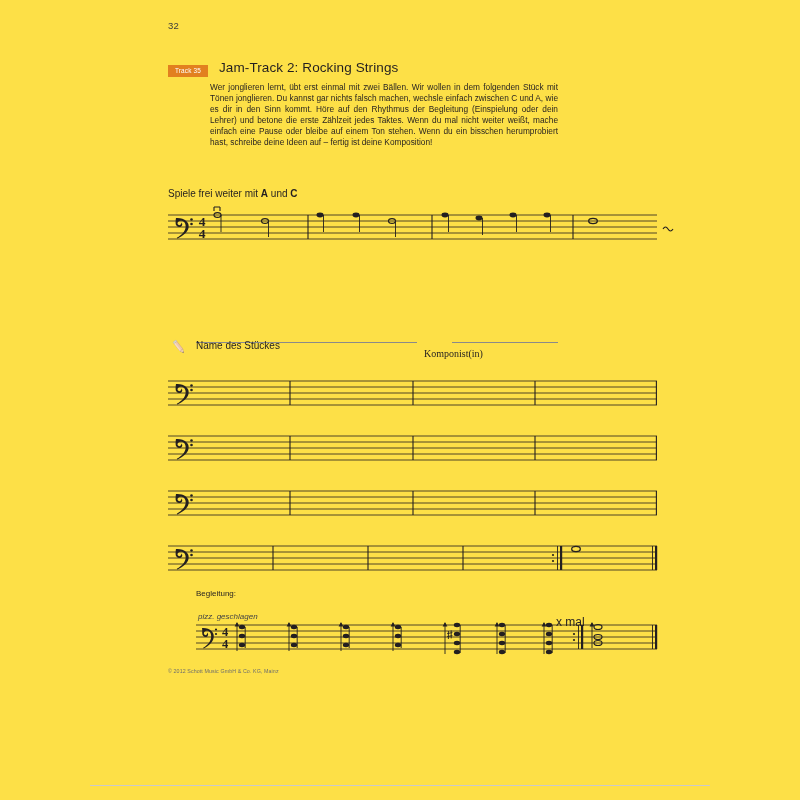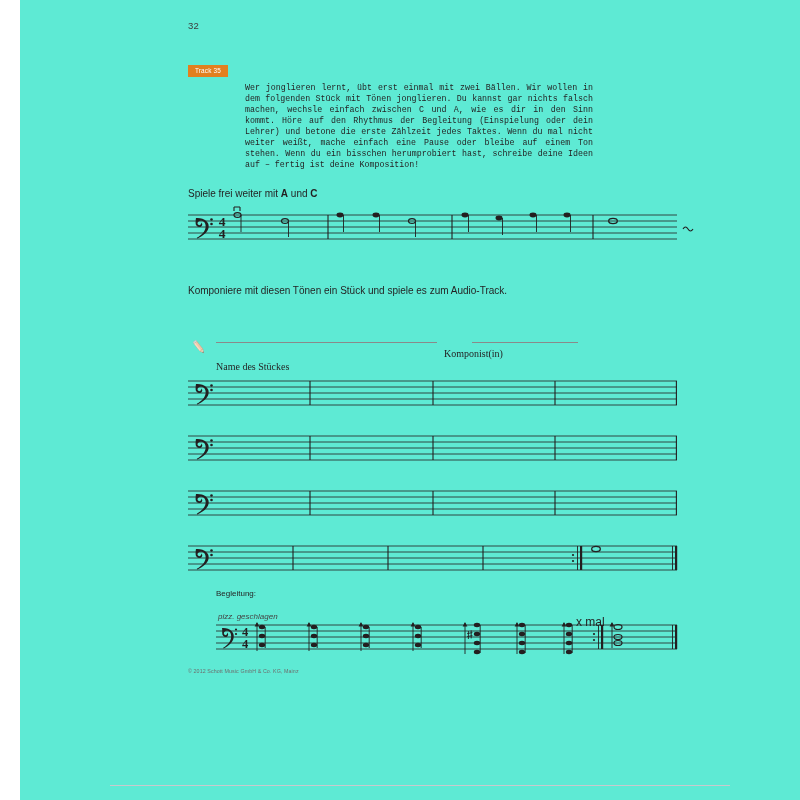--- a/index.html
+++ b/index.html
@@ -8,22 +8,21 @@
   }
   body {
     width: 800px; height: 800px;
     position: relative;
     font-family: "Liberation Sans", sans-serif;
     color: #231f20;
     overflow: hidden;
   }
   .page {
     position: absolute; inset: 0;
-    background: #5eead4;
-    margin-left: 20px;
+    background: #fde047;
   }
   
   .page-number {
     position: absolute;
     left: 168px; top: 20px;
     font-size: 9.5px;
     color: #3c3c3c;
     letter-spacing: .3px;
   }
   
@@ -44,39 +43,38 @@
     position: absolute;
     left: 219px; top: 60px;
     font-size: 13.5px;
     font-weight: 400;
     color: #231f20;
     letter-spacing: .1px;
     white-space: nowrap;
   }
   .intro-paragraph {
     position: absolute;
-    left: 225px; top: 82px;
+    left: 210px; top: 82px;
     width: 348px;
     font-size: 8.3px;
     line-height: 11.05px;
     text-align: justify;
     color: #231f20;
-    font-family: Liberation Mono, monospace;
   }
   
   .caption {
     position: absolute;
     font-size: 10px;
     color: #231f20;
     white-space: nowrap;
   }
   .caption b { font-weight: 700; }
   .cap-play    { left: 168px; top: 188px; }
   .cap-compose { left: 168px; top: 285px; }
-  .cap-name    { left: 196px; top: 361px; font-family: Liberation Serif, serif; }
+  .cap-name    { left: 196px; top: 340px; }
   .cap-komp    { left: 424px; top: 348px; font-family: Liberation Serif, serif; }
   .cap-begl    { left: 196px; top: 589px; font-size: 8px; text-align: right; }
   .cap-pizz    { left: 198px; top: 612px; font-size: 8px; font-style: italic; color: #444; }
   .cap-xmal    { left: 556px; top: 615px; font-size: 12px; }
   .copyright {
     position: absolute;
     left: 168px; top: 668px;
     font-size: 5.3px;
     color: #6d6d6d;
     letter-spacing: .1px;
@@ -114,20 +112,21 @@
 </style>
 </head>
 <body>
 
 <div class="page">
 
   <div class="page-number">32</div>
 
   <div class="track-badge">Track 35</div>
 
+  <div class="title">Jam-Track 2: Rocking Strings</div>
 
   <div class="intro-paragraph">Wer jonglieren lernt, übt erst einmal mit zwei Bällen. Wir wollen in dem folgenden Stück mit Tönen jonglieren. Du kannst gar nichts falsch machen, wechsle einfach zwischen C und A, wie es dir in den Sinn kommt. Höre auf den Rhythmus der Begleitung (Einspielung oder dein Lehrer) und betone die erste Zählzeit jedes Taktes. Wenn du mal nicht weiter weißt, mache einfach eine Pause oder bleibe auf einem Ton stehen. Wenn du ein bisschen herumprobiert hast, schreibe deine Ideen auf – fertig ist deine Komposition!</div>
 
   <div class="caption cap-play">
     <span>Spiele frei weiter mit <b>A</b> und <b>C</b></span>
   </div>
 
   <div class="staff" style="top:212px;">
     <svg width="492" height="32" viewBox="0 0 492 32">
       <g stroke="#231f20" stroke-width="0.8">
@@ -187,21 +186,20 @@
       <line x1="405" y1="3" x2="405" y2="27" stroke="#231f20" stroke-width="1.1"></line>
 
       <g>
         <ellipse cx="425" cy="9" rx="4.3" ry="2.6" fill="none" stroke="#231f20" stroke-width="1.3"></ellipse>
       </g>
 
       <path d="M495,17 q2.5,-4 5,0 q2.5,4 5,0" fill="none" stroke="#231f20" stroke-width="1.1"></path>
     </svg>
   </div>
 
-  <div class="caption cap-compose">Komponiere mit diesen Tönen ein Stück und spiele es zum Audio-Track.</div>
 
   <svg class="pencil" viewBox="0 0 18 18">
     <g transform="rotate(-38 9 9)">
       <rect x="7.2" y="3" width="3.6" height="10" fill="#f0c8a8" stroke="#c9a184" stroke-width="0.5"></rect>
       <rect x="7.2" y="3" width="1.3" height="10" fill="#f7ddc6"></rect>
       <polygon points="7.2,13 10.8,13 9,16.4" fill="#f3d6bd" stroke="#c9a184" stroke-width="0.5"></polygon>
       <polygon points="8.3,15.2 9.7,15.2 9,16.4" fill="#4a4a4a"></polygon>
       <rect x="7.2" y="1.6" width="3.6" height="1.6" fill="#d8d8d8" stroke="#b5b5b5" stroke-width="0.4"></rect>
     </g>
   </svg>

